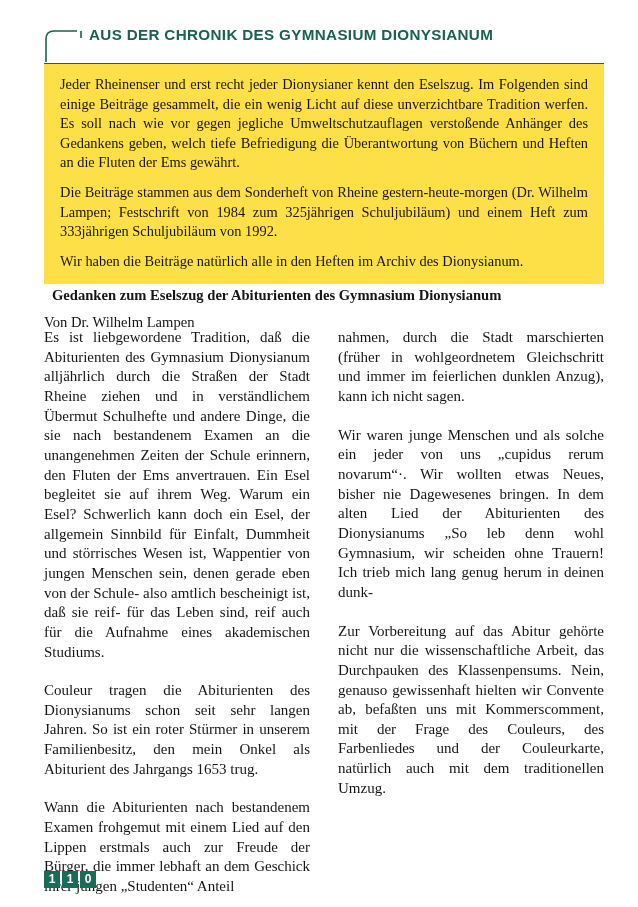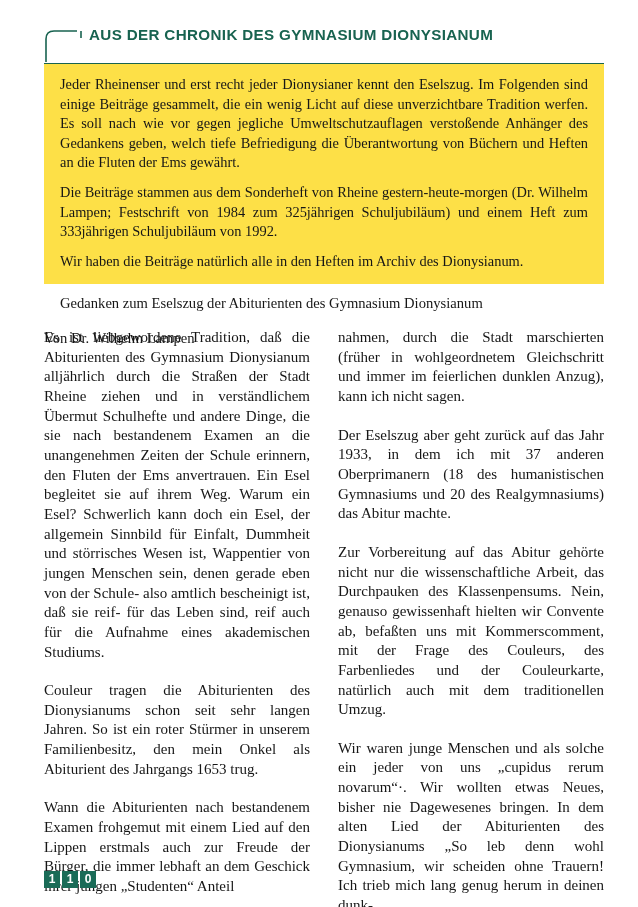--- a/index.html
+++ b/index.html
@@ -85,24 +85,24 @@
   }
 
   
   .article-head {
     position: absolute;
     left: 44px;
     top: 278px;
     width: 560px;
   }
   .article-title {
-    margin: 16px;
+    margin: 8px;
     font-size: 14.6px;
     line-height: 18.5px;
-    font-weight: normal;
+    font-weight: bold;
   }
   .article-byline {
     margin: 0;
     font-size: 14.6px;
     line-height: 18.5px;
     font-weight: normal;
   }
 
   
   .body-cols {
@@ -177,23 +177,22 @@
   <div class="body-cols">
 
     <div class="col col-left">
       <p>Es ist liebgewordene Tradition, daß die Abiturienten des Gymnasium Dionysianum alljährlich durch die Straßen der Stadt Rheine ziehen und in verständlichem Übermut Schulhefte und andere Dinge, die sie nach bestandenem Examen an die unangenehmen Zeiten der Schule erinnern, den Fluten der Ems anvertrauen. Ein Esel begleitet sie auf ihrem Weg. Warum ein Esel? Schwerlich kann doch ein Esel, der allgemein Sinnbild für Einfalt, Dummheit und störrisches Wesen ist, Wappentier von jungen Menschen sein, denen gerade eben von der Schule- also amtlich bescheinigt ist, daß sie reif- für das Leben sind, reif auch für die Aufnahme eines akademischen Studiums.</p>
       <p>Couleur tragen die Abiturienten des Dionysianums schon seit sehr langen Jahren. So ist ein roter Stürmer in unserem Familienbesitz, den mein Onkel als Abiturient des Jahrgangs 1653 trug.</p>
       <p>Wann die Abiturienten nach bestandenem Examen frohgemut mit einem Lied auf den Lippen erstmals auch zur Freude der Bürger, die immer lebhaft an dem Geschick ihrer jungen „Studenten“ Anteil</p>
     </div>
 
     <div class="col col-right">
       <p>nahmen, durch die Stadt marschierten (früher in wohlgeordnetem Gleichschritt und immer im feierlichen dunklen Anzug), kann ich nicht sagen.</p>
-      <p>Der Eselszug aber geht zurück auf das Jahr 1933, in dem ich mit 37 anderen Oberprimanern (18 des humanistischen Gymnasiums und 20 des Realgymnasiums) das Abitur machte.</p>
+      <p>Wir waren junge Menschen und als solche ein jeder von uns „cupidus rerum novarum“·. Wir wollten etwas Neues, bisher nie Dagewesenes bringen. In dem alten Lied der Abiturienten des Dionysianums „So leb denn wohl Gymnasium, wir scheiden ohne Trauern! Ich trieb mich lang genug herum in deinen dunk-</p>
       <p>Zur Vorbereitung auf das Abitur gehörte nicht nur die wissenschaftliche Arbeit, das Durchpauken des Klassenpensums. Nein, genauso gewissenhaft hielten wir Convente ab, befaßten uns mit Kommerscomment, mit der Frage des Couleurs, des Farbenliedes und der Couleurkarte, natürlich auch mit dem traditionellen Umzug.</p>
-      <p>Wir waren junge Menschen und als solche ein jeder von uns „cupidus rerum novarum“·. Wir wollten etwas Neues, bisher nie Dagewesenes bringen. In dem alten Lied der Abiturienten des Dionysianums „So leb denn wohl Gymnasium, wir scheiden ohne Trauern! Ich trieb mich lang genug herum in deinen dunk-</p>
     </div>
 
   </div>
 
   <div class="page-number">
     <span class="page-digit">1</span>
     <span class="page-digit">1</span>
     <span class="page-digit">0</span>
   </div>
 

